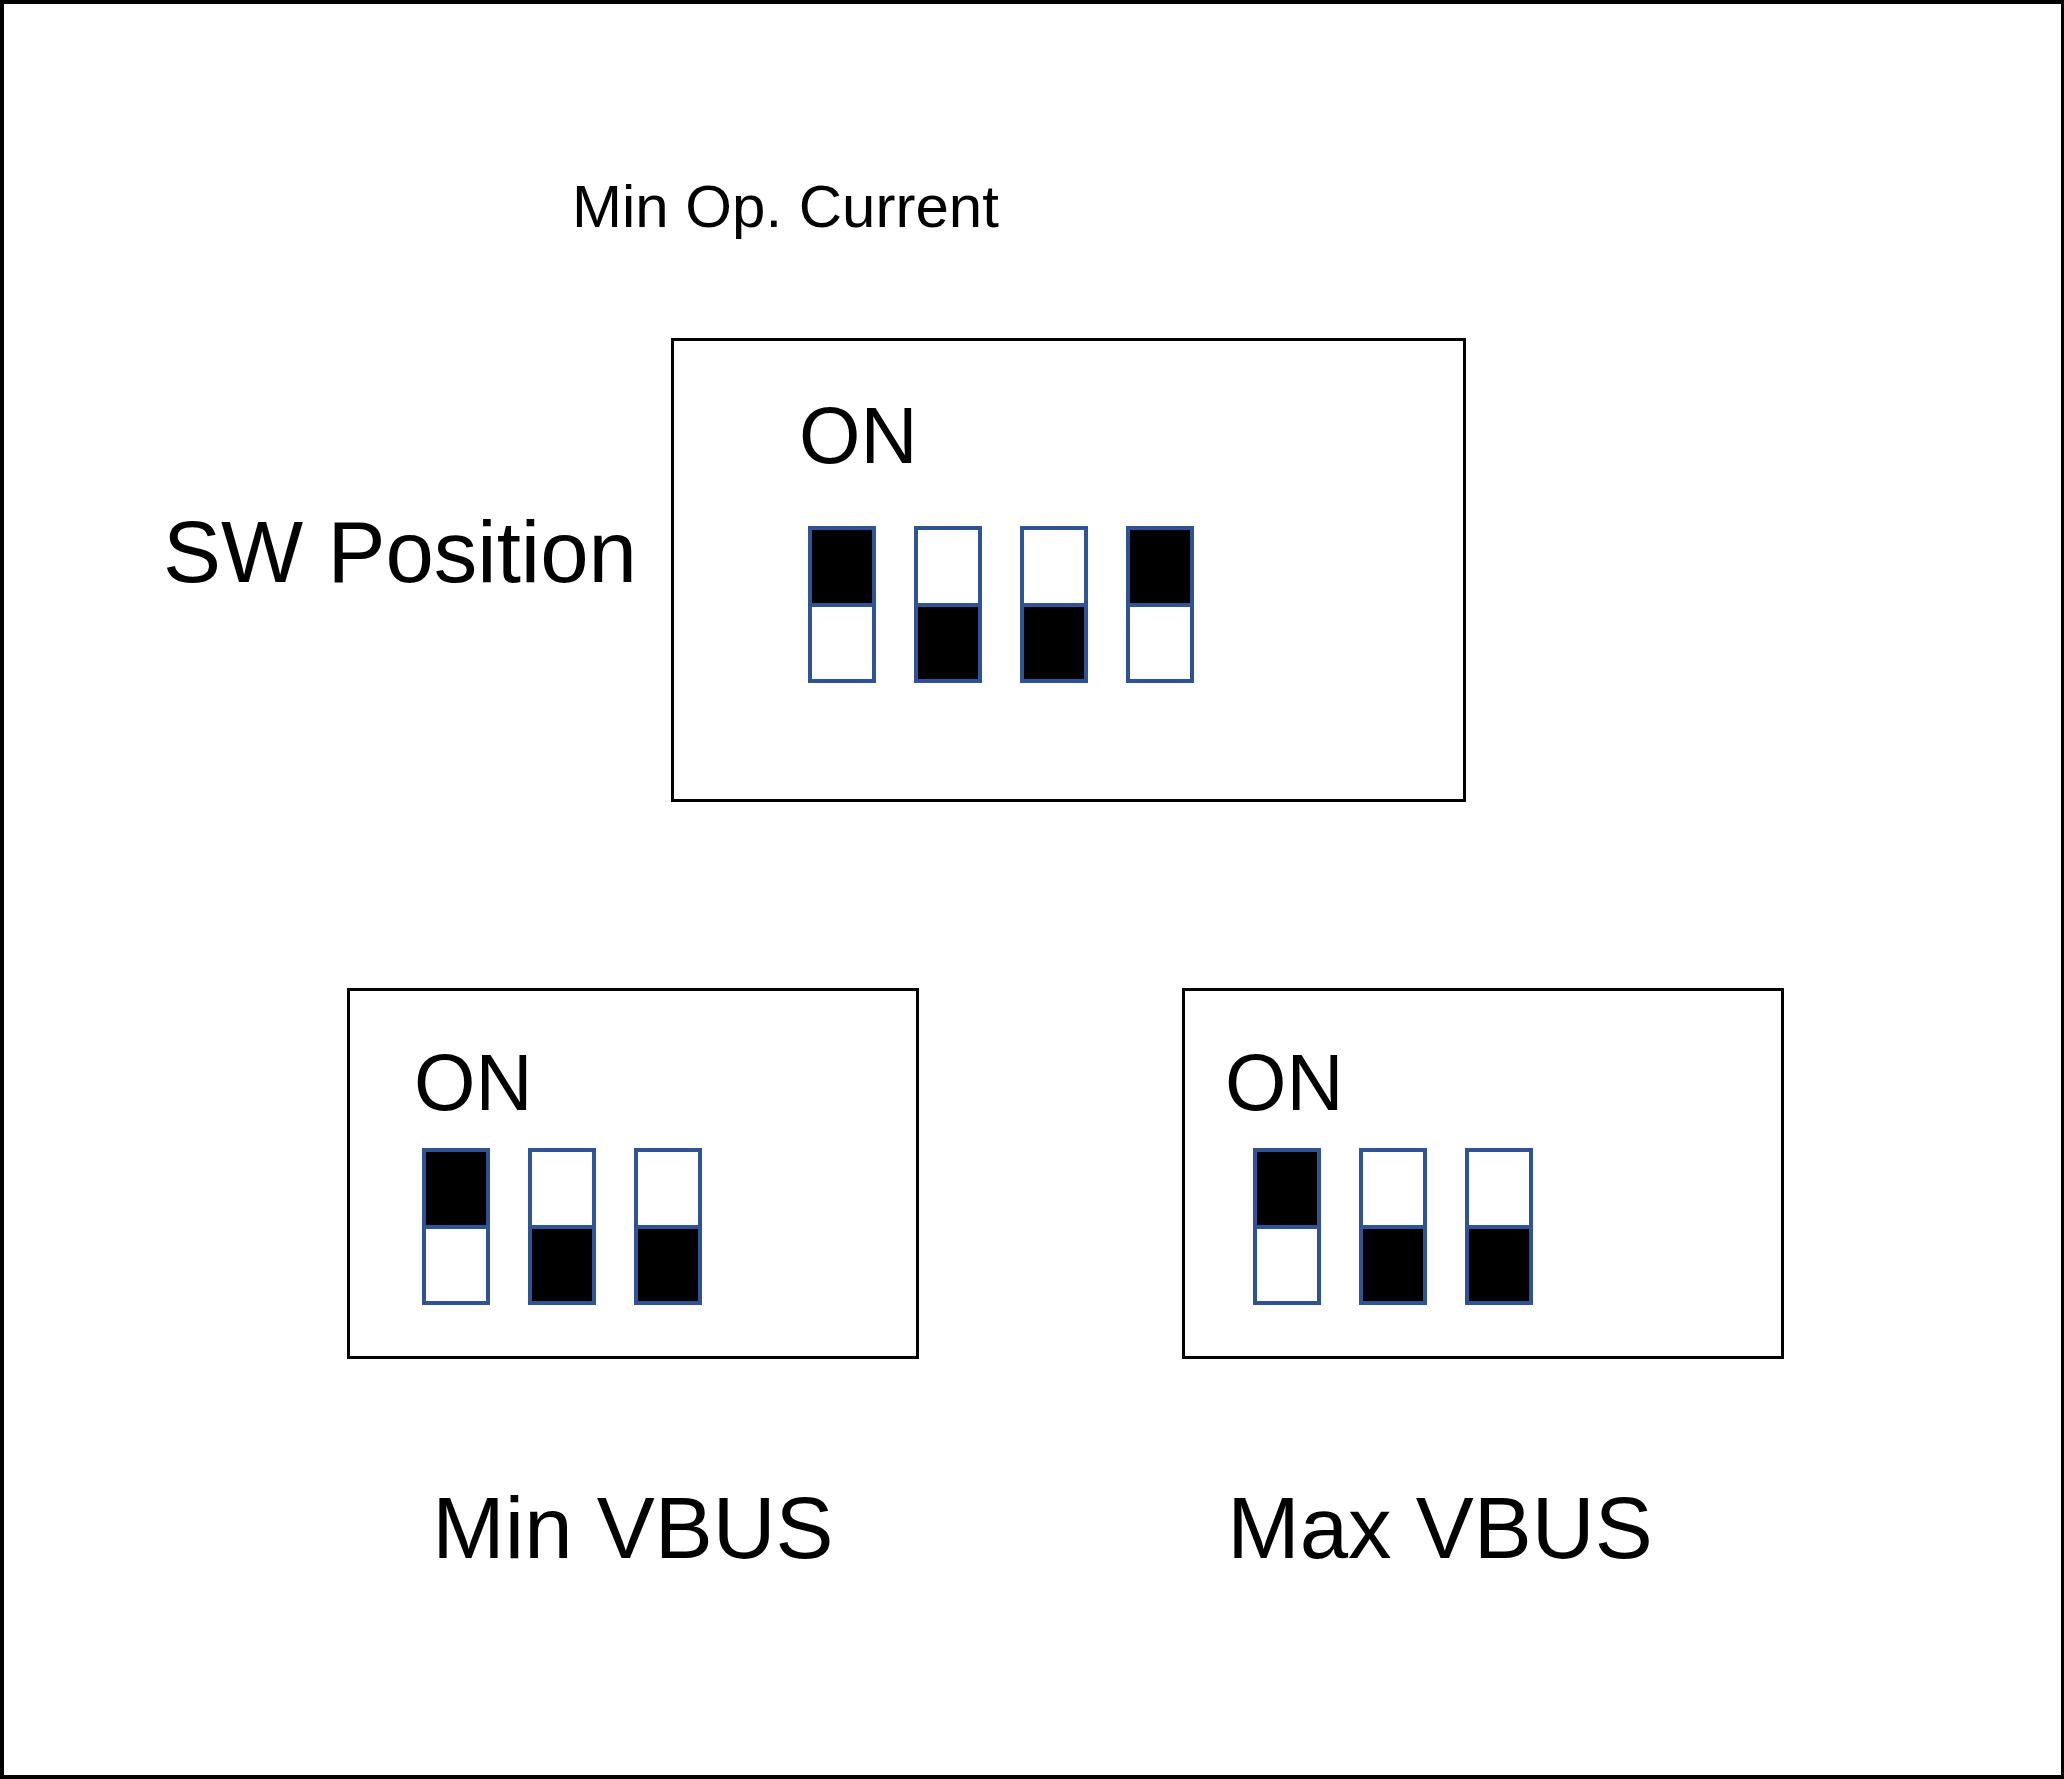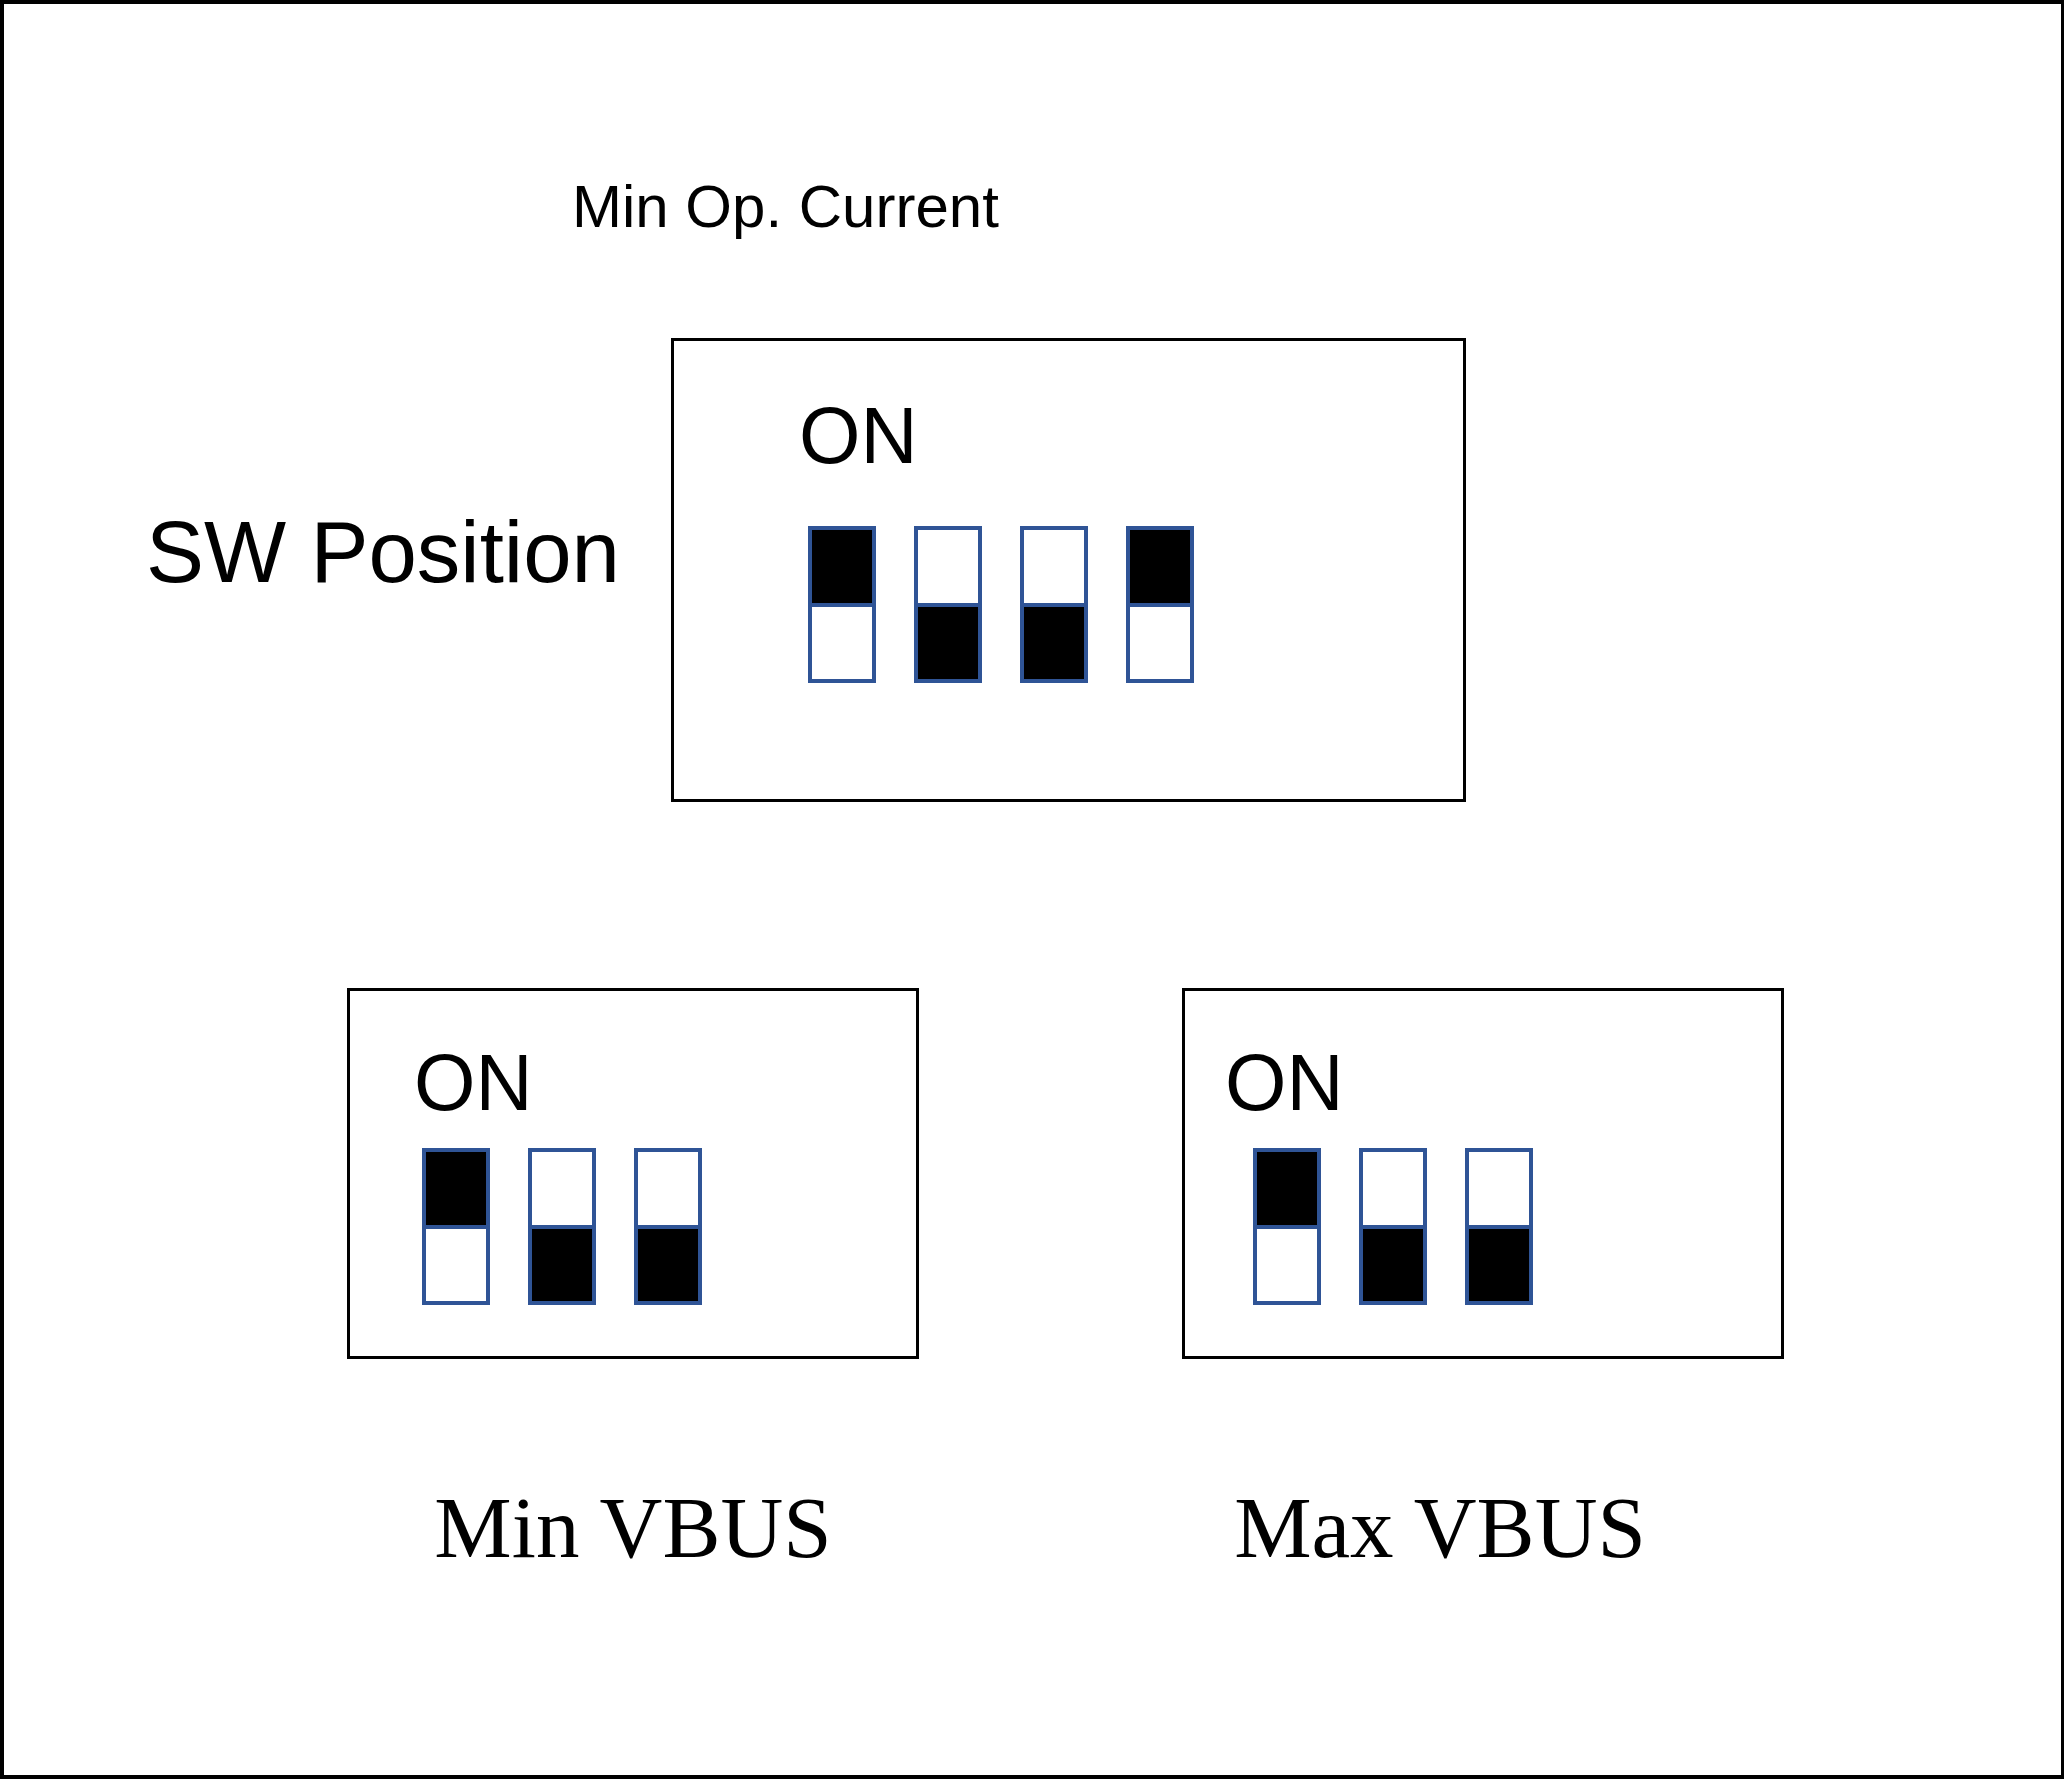--- a/index.html
+++ b/index.html
@@ -25,21 +25,21 @@
     top: 168px;
     width: 1022px;
     text-align: left;
     font-size: 60px;
     line-height: 1.15;
     white-space: nowrap;
   }
 
   .row-label {
     position: absolute;
-    left: 114px;
+    left: 131px;
     top: 498px;
     width: 530px;
     text-align: center;
     font-size: 87px;
     line-height: 1.15;
     white-space: nowrap;
   }
 
   .panel {
     position: absolute;
@@ -85,21 +85,20 @@
   .dip-switch.up   .half.bottom { background: var(--switch-off, #ffffff); }
   .dip-switch.down .half.top    { background: var(--switch-off, #ffffff); }
   .dip-switch.down .half.bottom { background: var(--switch-on, #000000); }
 
   .caption {
     position: absolute;
     font-size: 87px;
     line-height: 1.15;
     text-align: center;
     white-space: nowrap;
-    font-family: Liberation Serif, serif;
   }
   .caption-left  { left: 343px;  top: 1474px; width: 572px; }
   .caption-right { left: 1150px; top: 1474px; width: 572px; }
 </style>
 </head>
 <body>
 
 <div class="canvas">
 
   <div class="title">Min Op. Current</div>

